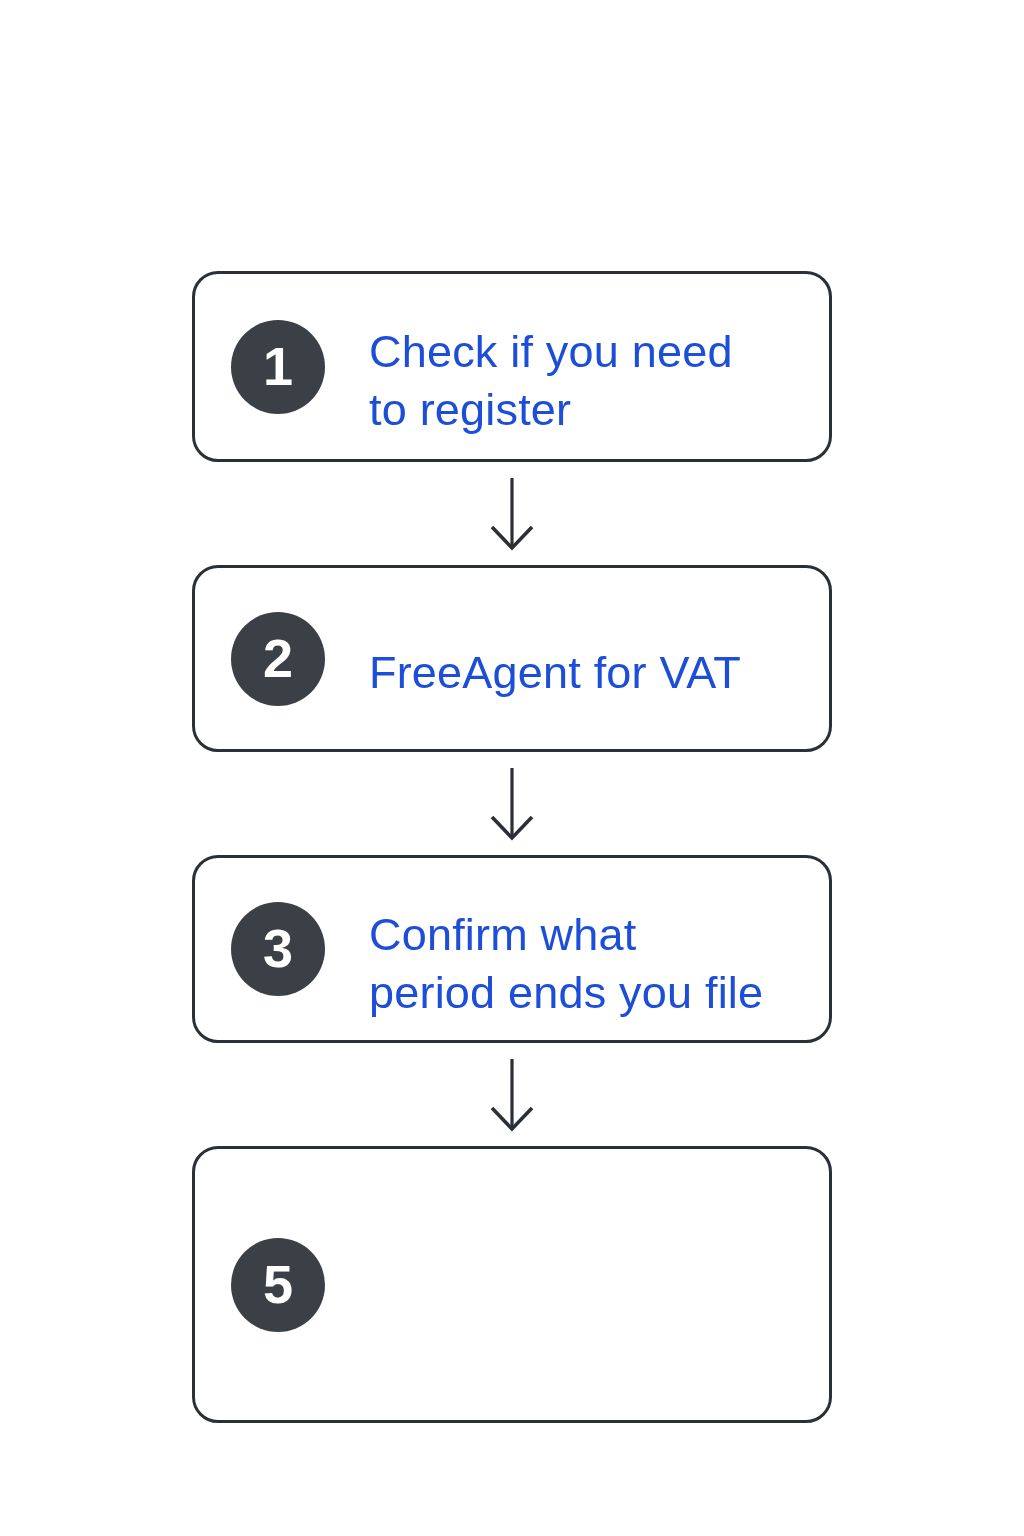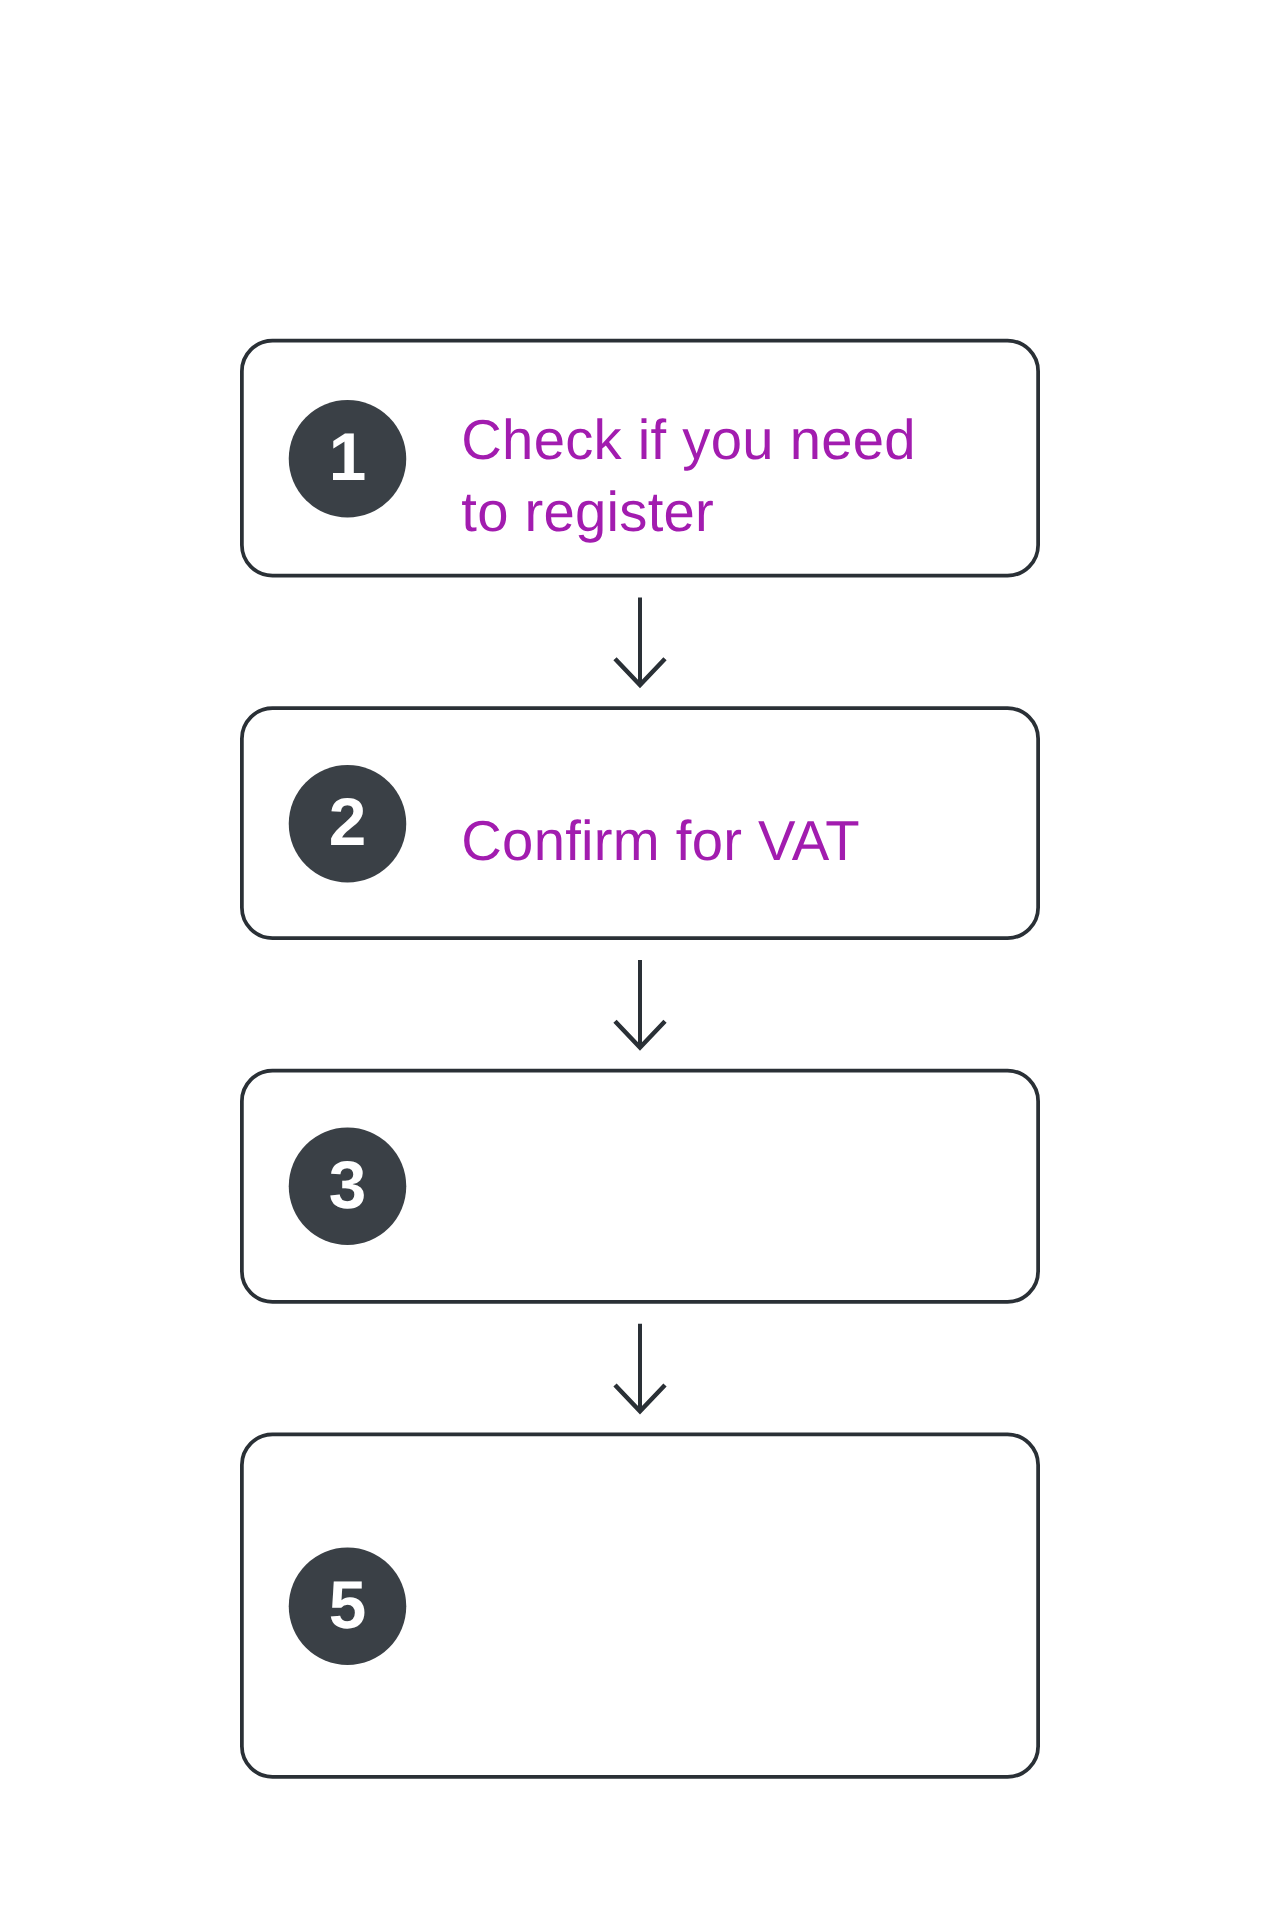--- a/index.html
+++ b/index.html
@@ -50,21 +50,21 @@
     font-size: 54px;
     font-weight: 700;
     line-height: 1;
     padding-bottom: 2px;
   }
 
   .step-label {
     font-size: 45px;
     line-height: 58px;
     font-weight: 500;
-    color: #a21caf;
+    color: #1d4ed8;
     white-space: pre-line;
     letter-spacing: 0.2px;
     margin-top: 29px;
   }
 
   .arrow-wrap {
     height: 103px;
     display: flex;
     align-items: center;
     justify-content: center;
@@ -91,34 +91,36 @@
     <svg width="62" height="76" viewBox="0 0 62 76">
       <line x1="31" y1="2" x2="31" y2="70" stroke="#2a3036" stroke-width="3.2"></line>
       <polyline points="11,51 31,72 51,51" fill="none" stroke="#2a3036" stroke-width="3.6"></polyline>
     </svg>
   </div>
 
   <div class="step-box h2">
     <div class="badge">
       <span>2</span>
     </div>
-    <div class="step-label">Confirm for VAT</div>
+    <div class="step-label">FreeAgent for VAT</div>
   </div>
 
   <div class="arrow-wrap">
     <svg width="62" height="76" viewBox="0 0 62 76">
       <line x1="31" y1="2" x2="31" y2="70" stroke="#2a3036" stroke-width="3.2"></line>
       <polyline points="11,51 31,72 51,51" fill="none" stroke="#2a3036" stroke-width="3.6"></polyline>
     </svg>
   </div>
 
   <div class="step-box h3">
     <div class="badge">
       <span>3</span>
     </div>
+    <div class="step-label">Confirm what
+period ends you file</div>
   </div>
 
   <div class="arrow-wrap">
     <svg width="62" height="76" viewBox="0 0 62 76">
       <line x1="31" y1="2" x2="31" y2="70" stroke="#2a3036" stroke-width="3.2"></line>
       <polyline points="11,51 31,72 51,51" fill="none" stroke="#2a3036" stroke-width="3.6"></polyline>
     </svg>
   </div>
 
   <div class="step-box h4">

